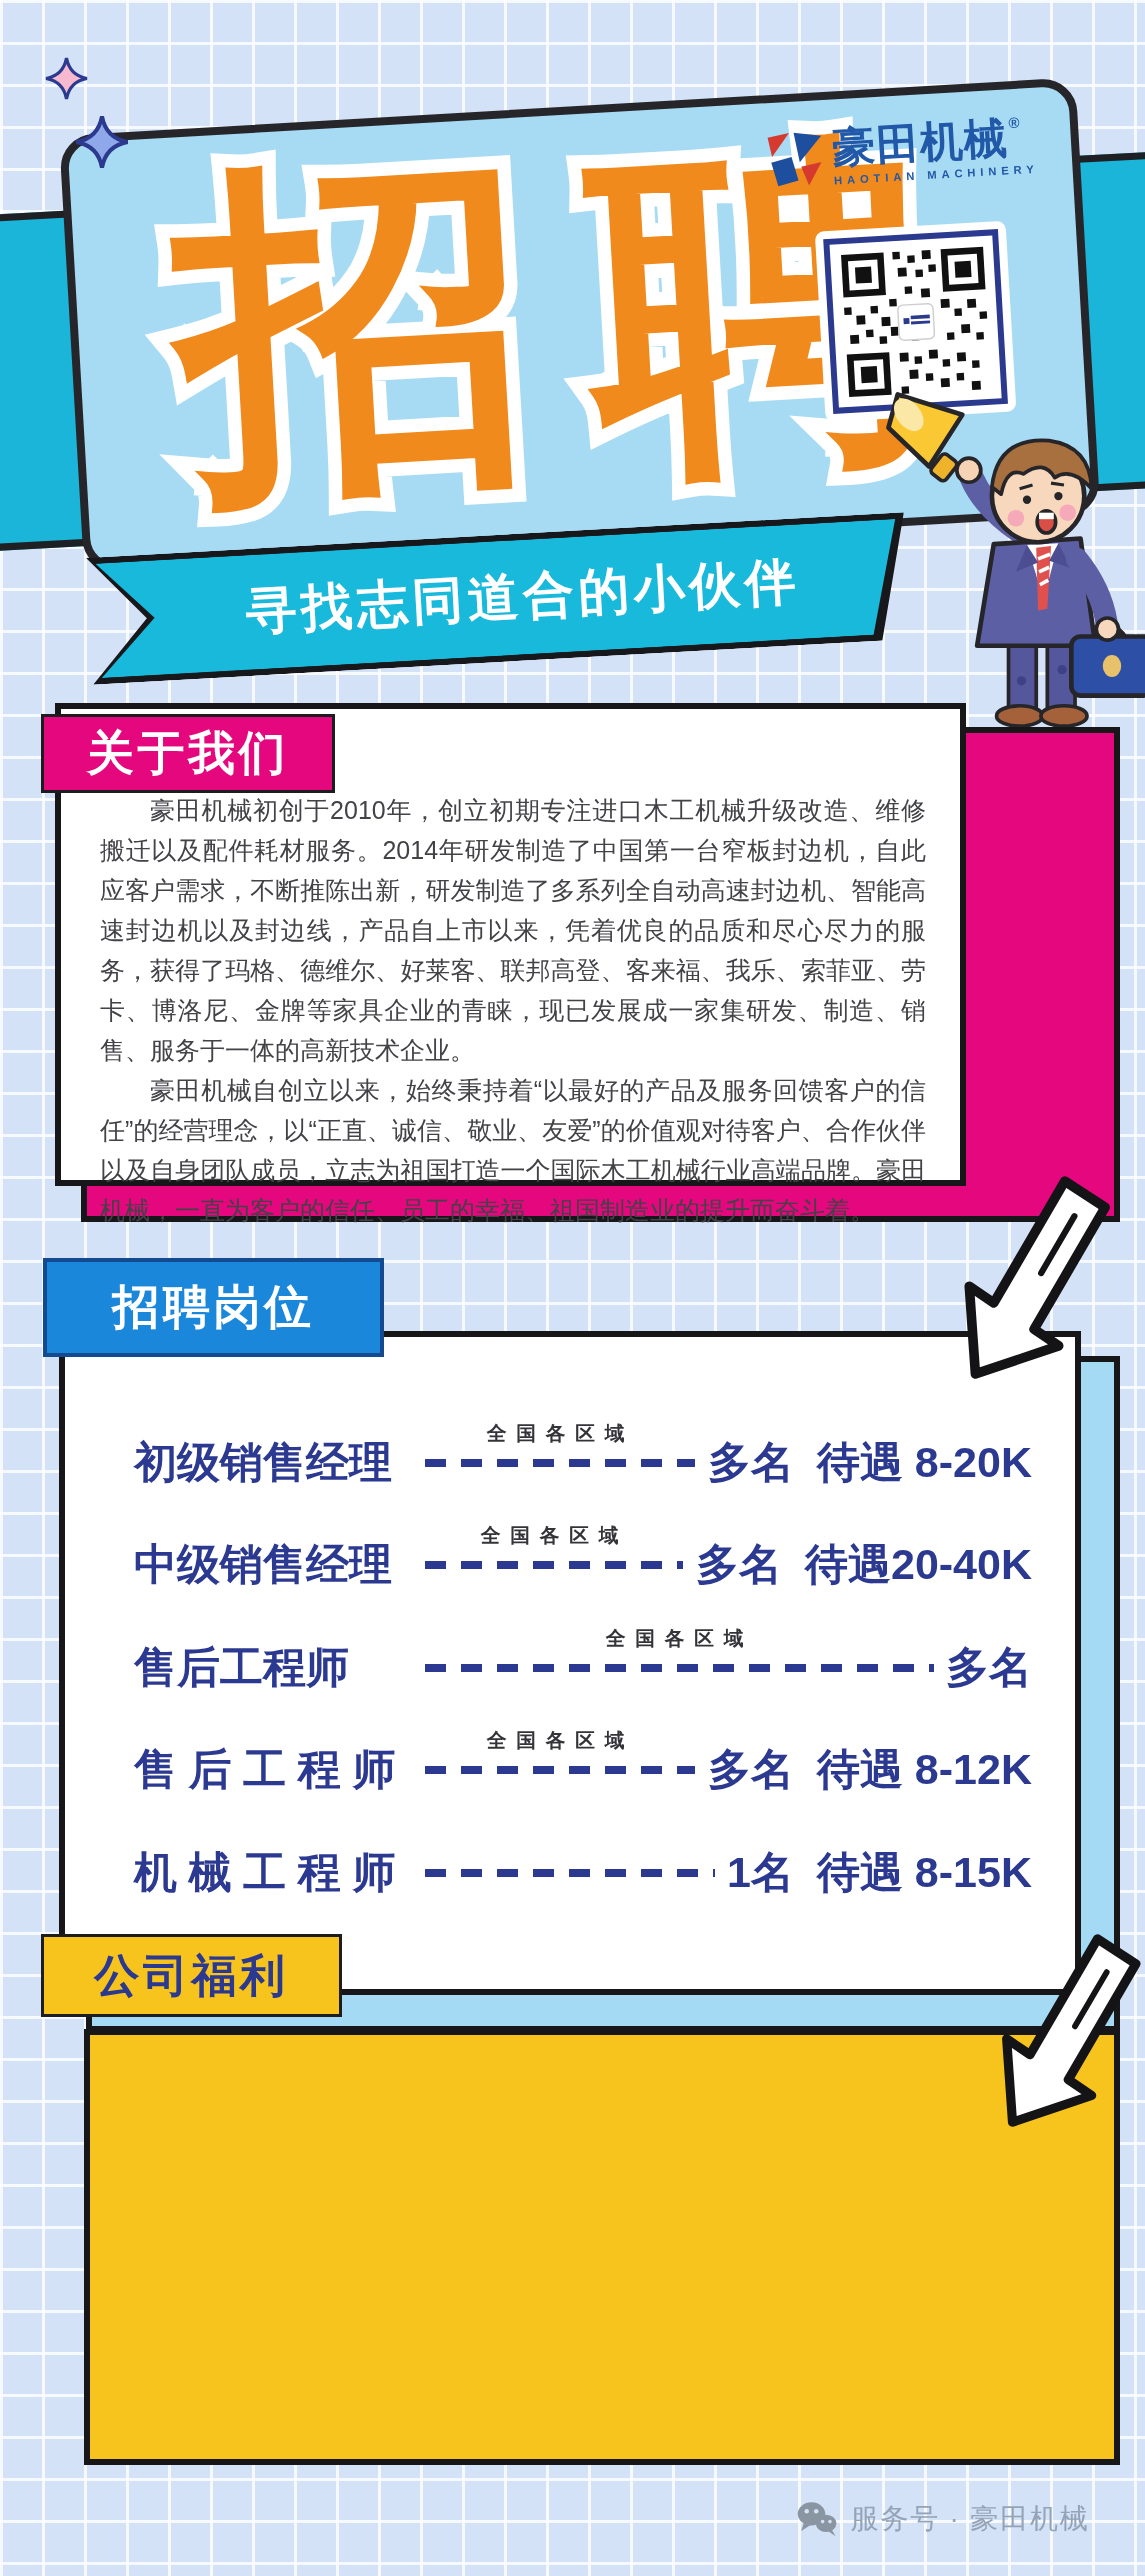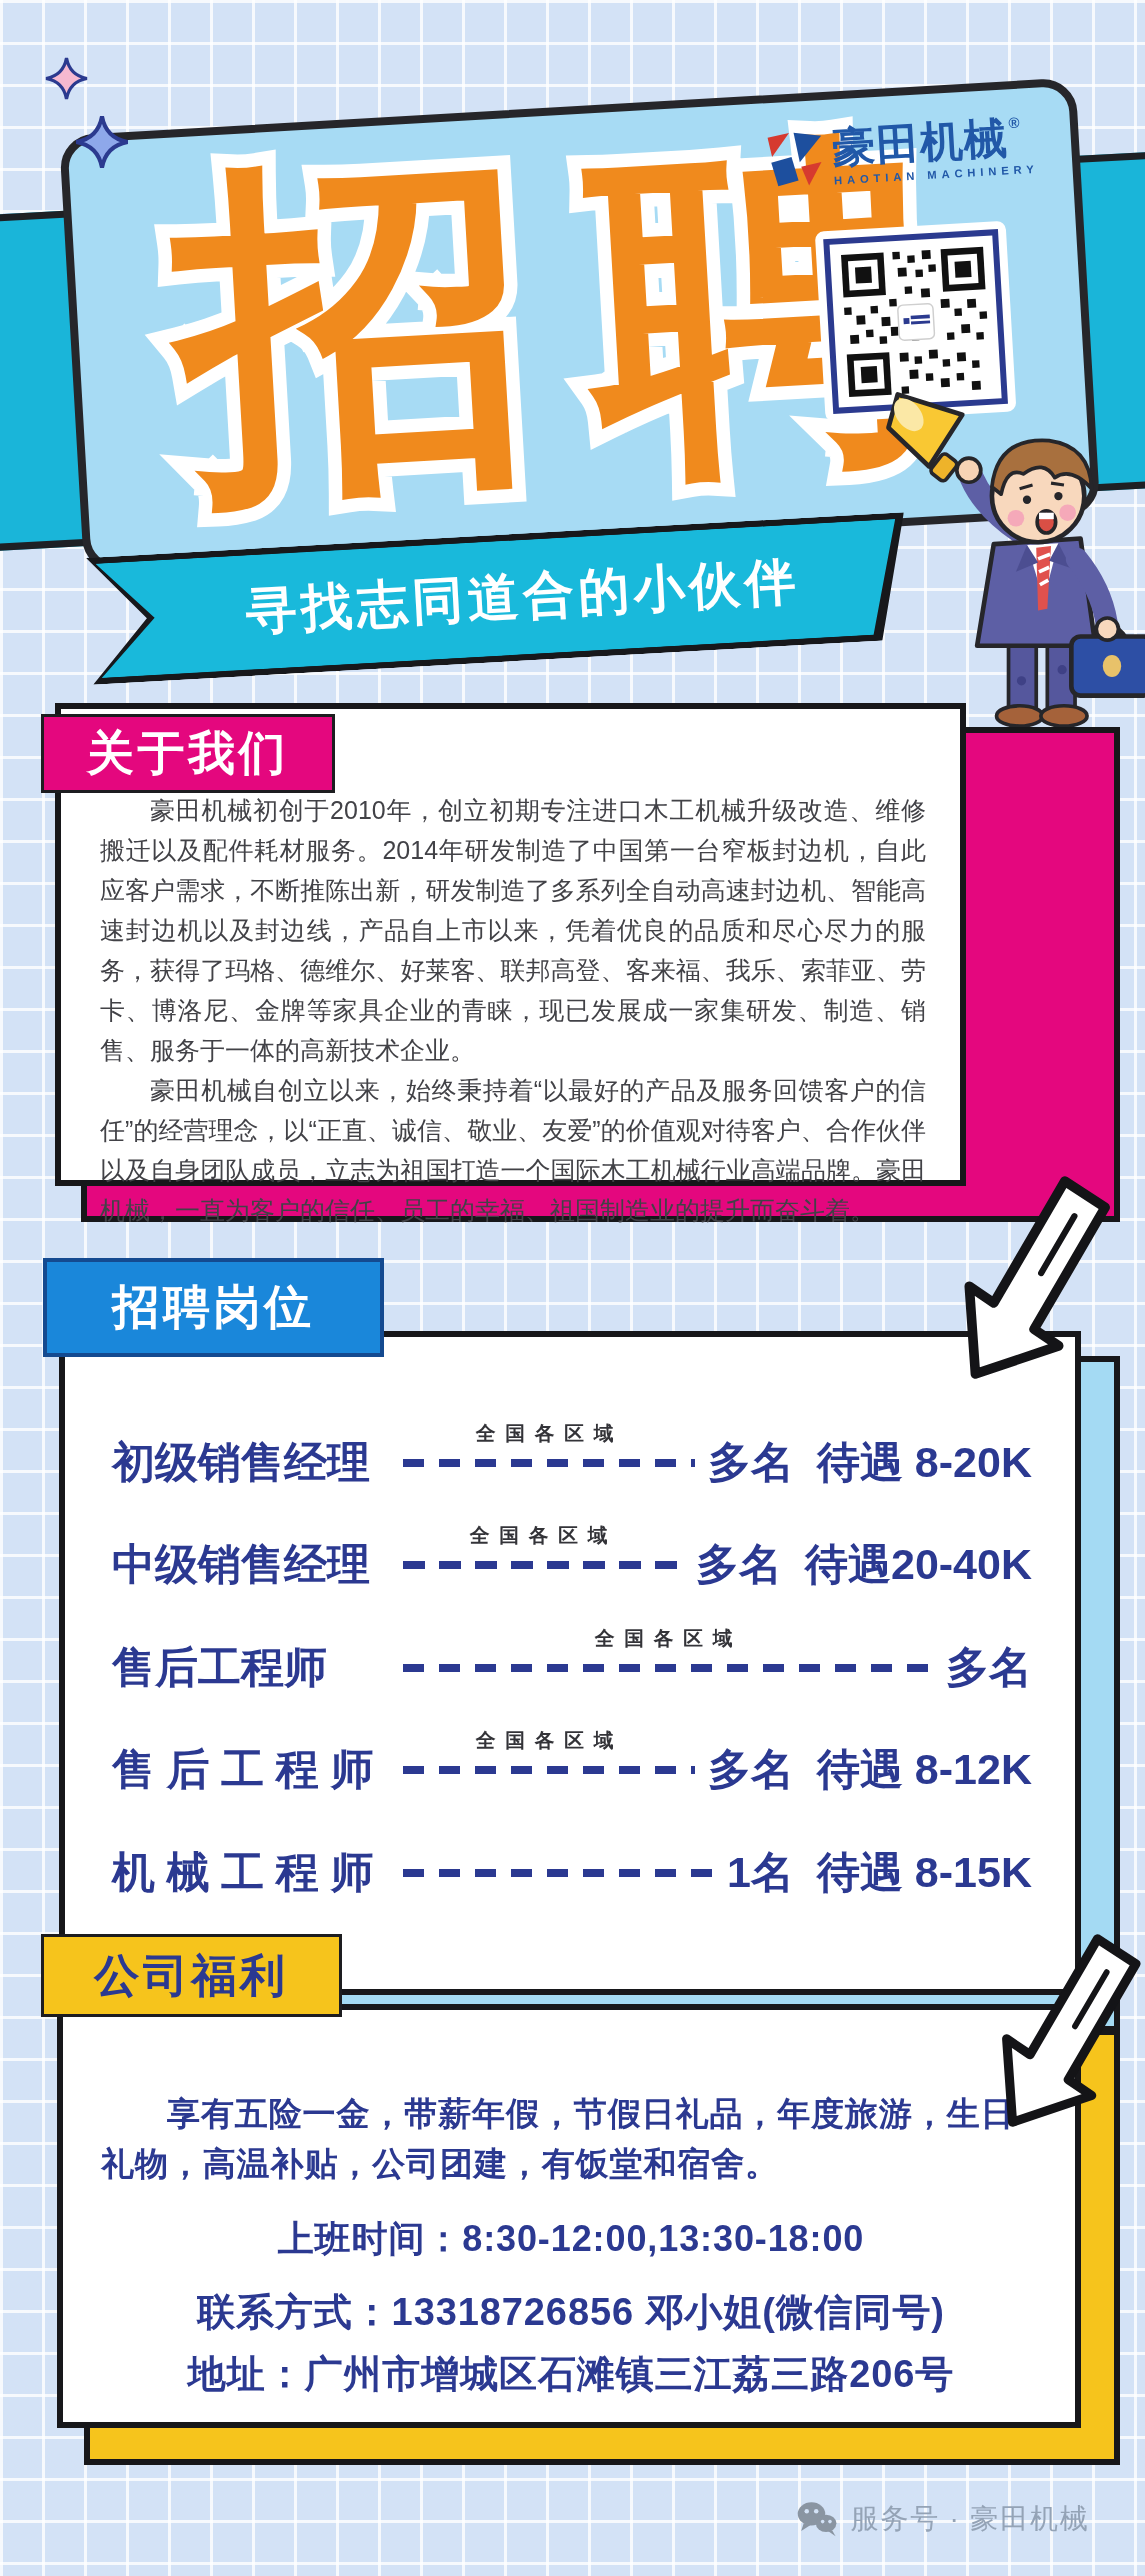--- a/index.html
+++ b/index.html
@@ -56,21 +56,21 @@
   .about-card p{margin:0;font-size:25px;line-height:1.6;color:#424247;font-weight:500;
     text-indent:2em;text-align:justify;}
   .about-header{left:41px;top:714px;width:288px;height:73px;background:#e4077e;
     border:3.6px solid #1d1d20;color:#ffffff;font-size:47px;letter-spacing:3.6px;}
   
   .jobs-shadow{left:86px;top:1356px;width:1022px;height:664px;background:#a4daf3;}
   .jobs-card{left:59px;top:1331px;width:1022px;height:664px;box-sizing:border-box;
     padding:52px 43px 43px 47px;display:flex;flex-direction:column;justify-content:space-evenly;}
   .jobs-header{left:43px;top:1258px;width:333px;height:91px;background:#1a87da;
     border:4.5px solid #144a90;color:#ffffff;font-size:47px;letter-spacing:3.6px;}
-  .job-row{display:flex;align-items:center;}
+  .job-row{display:flex;align-items:center;margin-left:22px;}
   .job-title{width:286px;font-size:43px;font-weight:bold;color:#2b3991;white-space:nowrap;}
   .job-title.sp{letter-spacing:11.6px;}
   .job-mid{flex:1;position:relative;margin:0 12.5px 0 5.4px;display:flex;align-items:center;font-family:Liberation Serif, serif;}
   .job-dash{flex:1;height:8px;
     background-image:repeating-linear-gradient(90deg,#2b3991 0,#2b3991 21.5px,transparent 21.5px,transparent 36px);}
   .job-region{position:absolute;left:50%;top:-39px;transform:translateX(-50%);
     font-size:19.7px;font-weight:bold;color:#333338;letter-spacing:9.8px;white-space:nowrap;}
   .job-right{display:flex;gap:23px;font-size:43px;font-weight:bold;color:#2b3991;white-space:nowrap;}
   
   .ben-shadow{left:84px;top:2029px;width:1024px;height:424px;background:#f6c41c;}
@@ -308,26 +308,20 @@
 
   </div>
   <div class="sec-header jobs-header">招聘岗位</div>
 
   <svg class="arrow" style="left:975px;top:1906px;width:175px;height:249px;" viewBox="0 0 210 280">
     <polygon points="147,30 193,60 112,199 140,218 45,250 38,150 66,169" fill="#ffffff" stroke="#141417" stroke-width="11" stroke-linejoin="round"></polygon>
     <line x1="158" y1="70" x2="120" y2="135" stroke="#141417" stroke-width="7" stroke-linecap="round"></line>
   </svg>
 
   <div class="card-shadow ben-shadow"></div>
-  <div class="card ben-card">
-    <p class="ben-text">享有五险一金，带薪年假，节假日礼品，年度旅游，生日礼物，高温补贴，公司团建，有饭堂和宿舍。</p>
-    <div class="ben-line ben-worktime">上班时间：8:30-12:00,13:30-18:00</div>
-    <div class="ben-line ben-contact">联系方式：13318726856 邓小姐(微信同号)</div>
-    <div class="ben-line ben-address">地址：广州市增城区石滩镇三江荔三路206号</div>
-  </div>
   <div class="sec-header ben-header">公司福利</div>
 
   <div class="footer">
     <svg width="43" height="38" viewBox="0 0 50 44">
       <ellipse cx="18" cy="16" rx="16" ry="13.5" fill="#8a95a2"></ellipse>
       <polygon points="9,27 6,36 17,29" fill="#8a95a2"></polygon>
       <circle cx="12.5" cy="13" r="2.6" fill="#d3e2f6"></circle>
       <circle cx="23.5" cy="13" r="2.6" fill="#d3e2f6"></circle>
       <ellipse cx="35" cy="27" rx="12" ry="10" fill="#8a95a2"></ellipse>
       <polygon points="42,35 46,42 36,35" fill="#8a95a2"></polygon>

